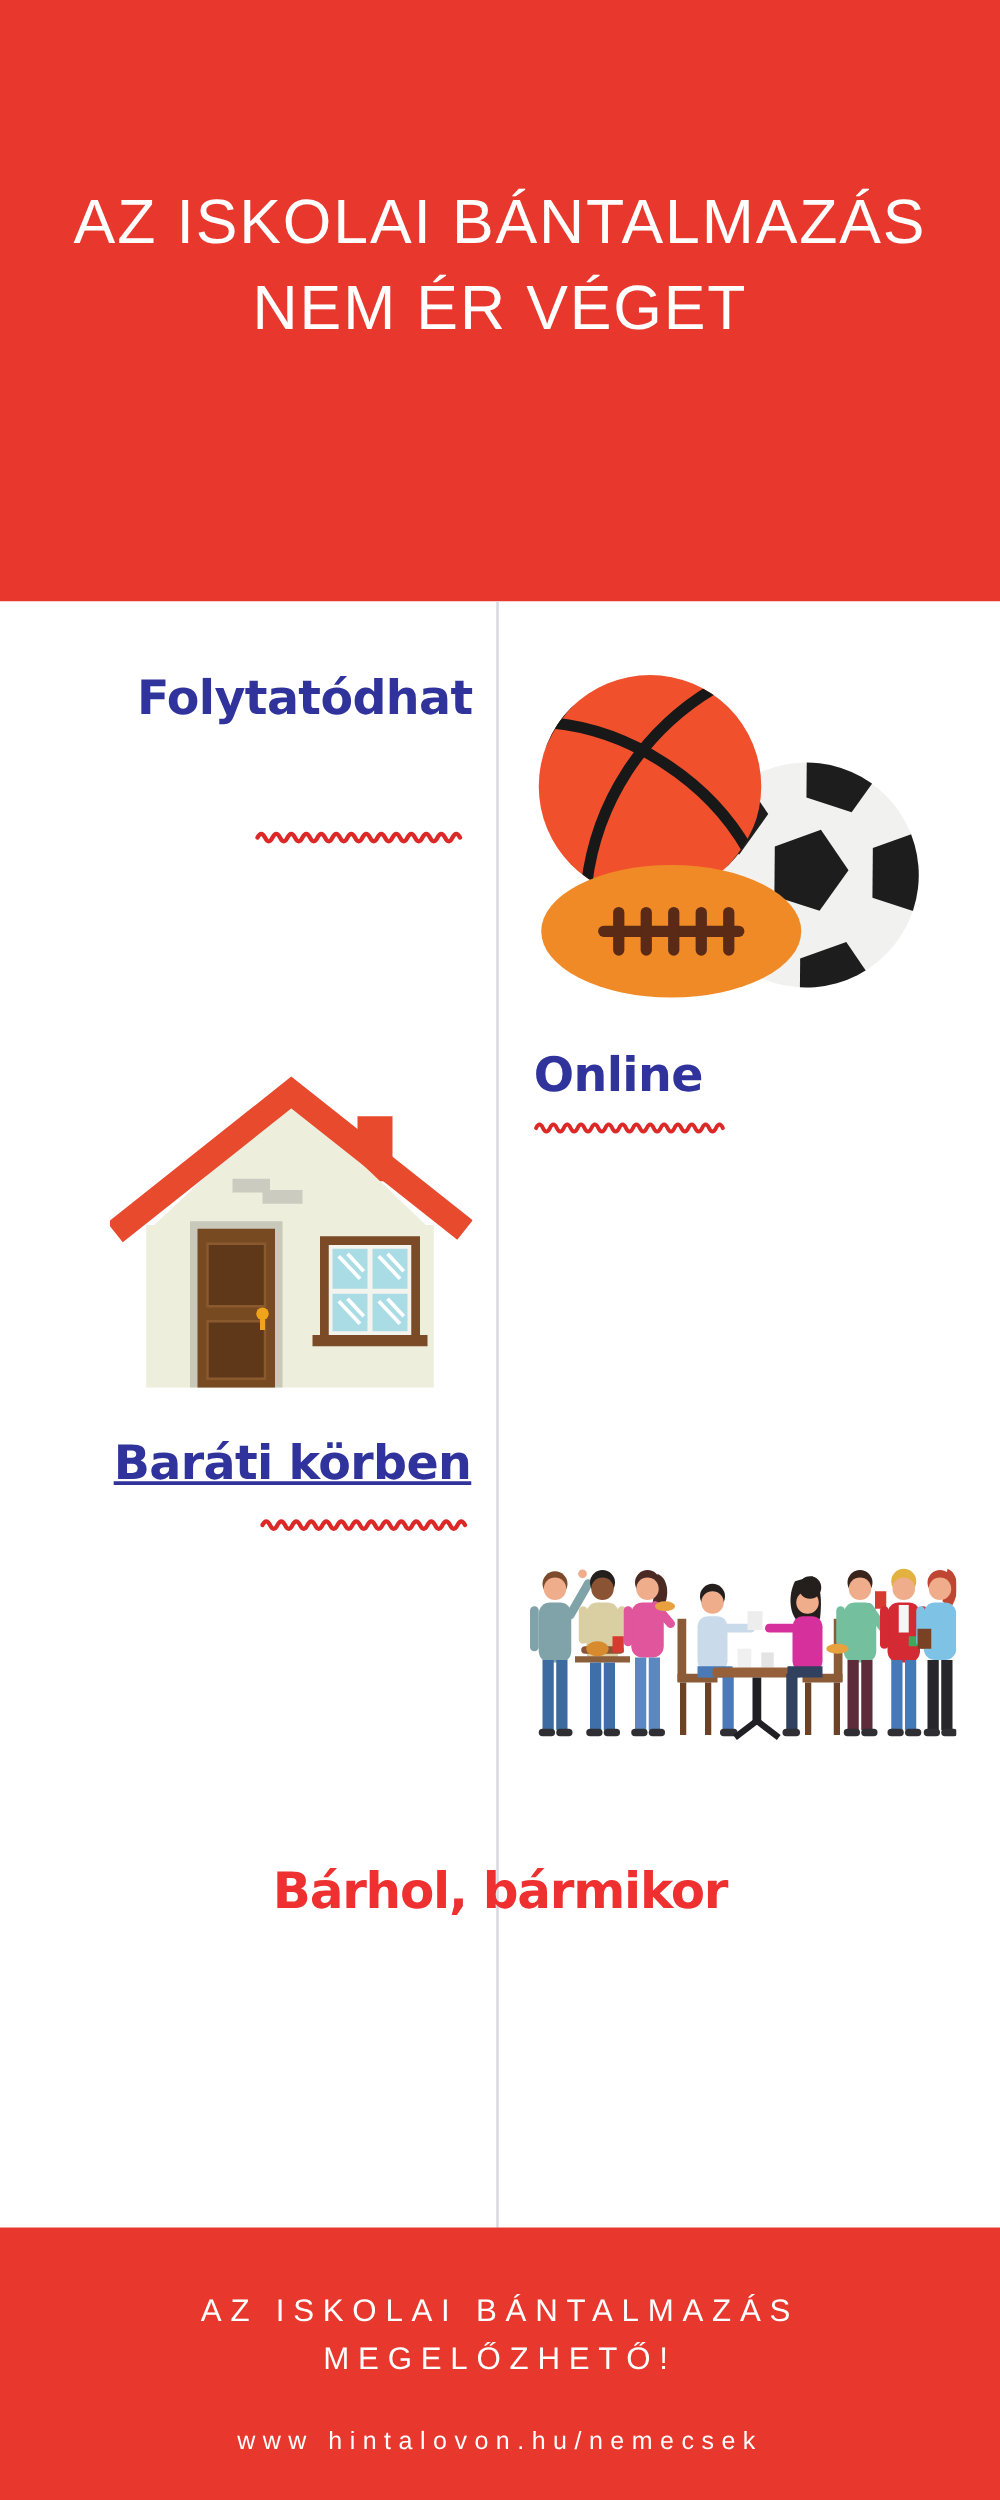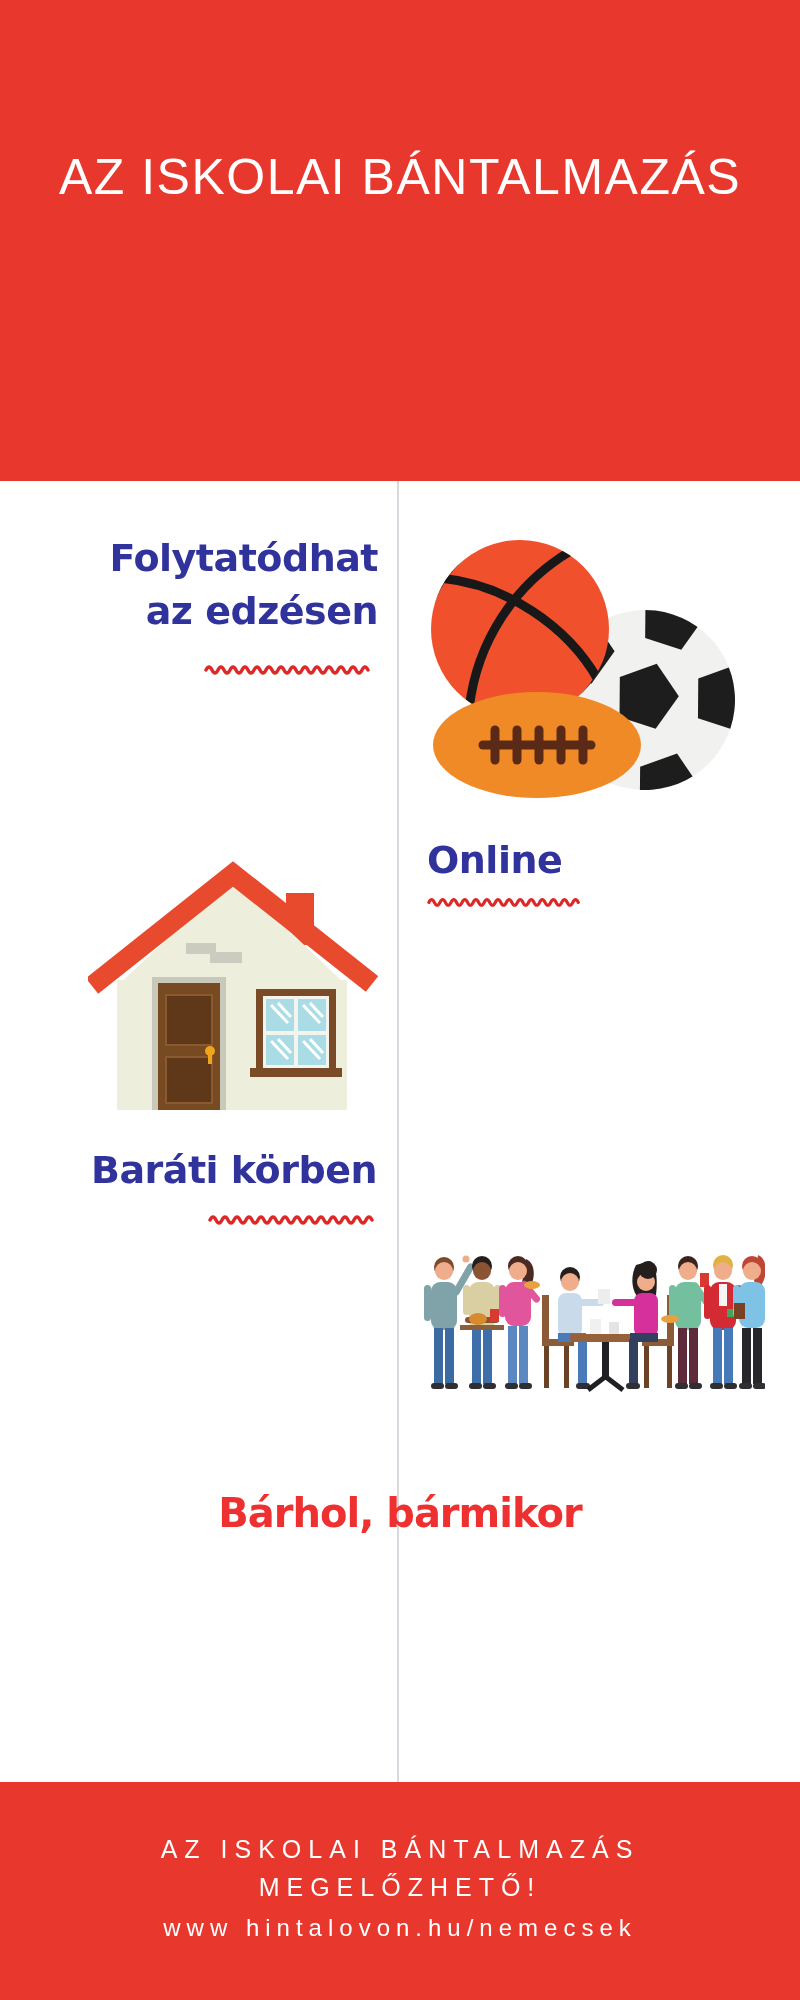--- a/index.html
+++ b/index.html
@@ -13,21 +13,21 @@
     font-size:50px;line-height:69px;font-weight:400;letter-spacing:1.5px;}
   .main-title span{display:block;}
   
   .divider{position:absolute;left:397px;top:481px;width:2px;height:1301px;background:#D8D8DE;}
   
   .h-blue{position:absolute;margin:0;color:#31339C;font-family:"DejaVu Sans",sans-serif;
     font-weight:bold;letter-spacing:-0.5px;}
   .training-heading{top:532px;right:422px;text-align:right;font-size:38px;line-height:53px;}
   .training-heading span{display:block;text-align:right;}
   .home-heading{left:427px;top:838px;font-size:38px;line-height:44px;}
-  .friends-heading{top:1148px;right:423px;font-size:38px;line-height:44px;}
+  .friends-heading{top:1148px;right:423px;font-size:38px;line-height:44px;text-decoration:underline;}
   
   .wave{position:absolute;}
   .training-wave{top:661px;right:428px;}
   .home-wave{left:427px;top:894px;}
   .friends-wave{top:1211px;right:424px;}
   
   .body-text{position:absolute;margin:0;color:#3E3833;font-size:24px;}
   .training-body{top:690px;right:415px;text-align:right;line-height:39px;}
   .home-body{left:427px;top:917px;text-align:left;line-height:38px;}
   .friends-body{top:1237px;right:420px;text-align:right;line-height:36px;}
@@ -38,38 +38,38 @@
   
   .conclusion-heading{position:absolute;left:0;top:1490px;width:800px;margin:0;text-align:center;
     color:#EE3030;font-family:"DejaVu Sans",sans-serif;font-weight:bold;font-size:40px;letter-spacing:-1px;}
   .conclusion-body{position:absolute;left:0;top:1608px;width:800px;margin:0;text-align:center;
     color:#3E3833;font-size:30px;line-height:47px;}
   .conclusion-highlight{color:#E2302C;}
   
   .footer{position:absolute;left:0;top:1782px;width:800px;height:218px;background:#E8382D;
     color:#ffffff;text-align:center;}
   .footer-slogan{padding-top:48px;font-size:25px;line-height:38px;letter-spacing:7px;}
-  .footer-site{margin-top:8px;font-size:24px;letter-spacing:6px;}
+  .footer-site{margin-top:36px;font-size:20px;letter-spacing:6px;}
 </style>
 </head>
 <body>
 
 <div class="poster">
 
   <header class="top-banner">
     <h1 class="main-title">
       <span>AZ ISKOLAI BÁNTALMAZÁS</span>
+      <span>NEM ÉR VÉGET</span>
     </h1>
   </header>
 
   <div class="divider"></div>
 
   <h2 class="h-blue training-heading">
     <span>Folytatódhat</span>
-    <span>az edzésen</span>
   </h2>
   <svg class="wave training-wave" width="168" height="16" viewBox="0 0 168 16">
     <path d="M2 9 Q5 3 8 9 T14 9 T20 9 T26 9 T32 9 T38 9 T44 9 T50 9 T56 9 T62 9 T68 9 T74 9 T80 9 T86 9 T92 9 T98 9 T104 9 T110 9 T116 9 T122 9 T128 9 T134 9 T140 9 T146 9 T152 9 T158 9 T164 9" fill="none" stroke="#DD2828" stroke-width="3.4" stroke-linecap="round"></path>
   </svg>
   <p class="body-text training-body">
     </p>
     <div>A buszon, az utcán,</div>
     <div>a focipályán, az öltözőben,</div>
     <div>a mobilontelefonon.</div>
   <p></p>

